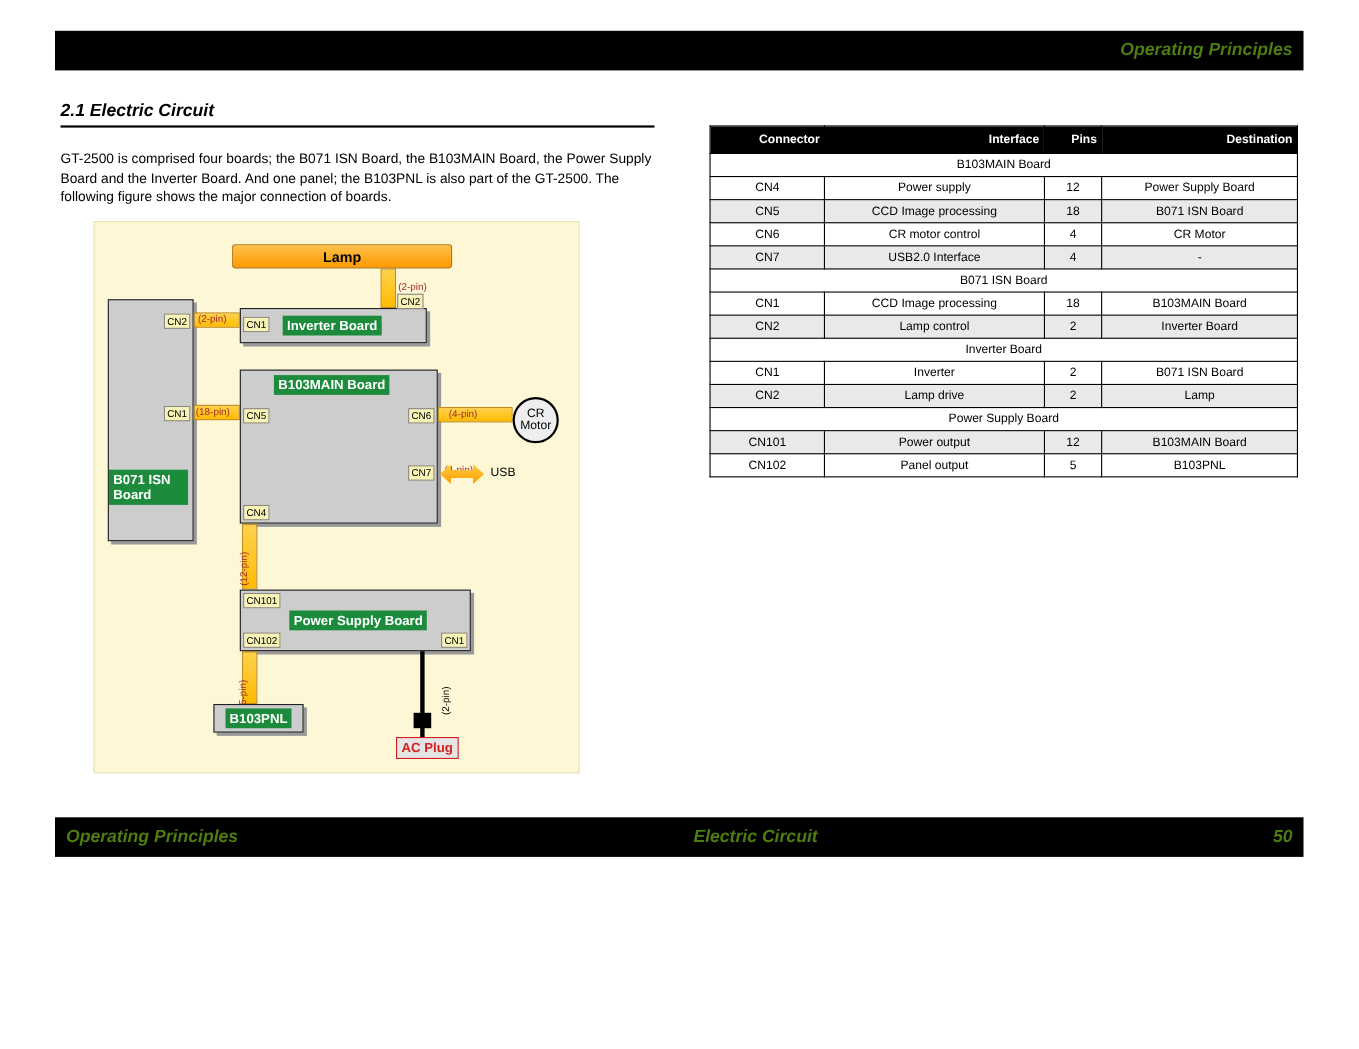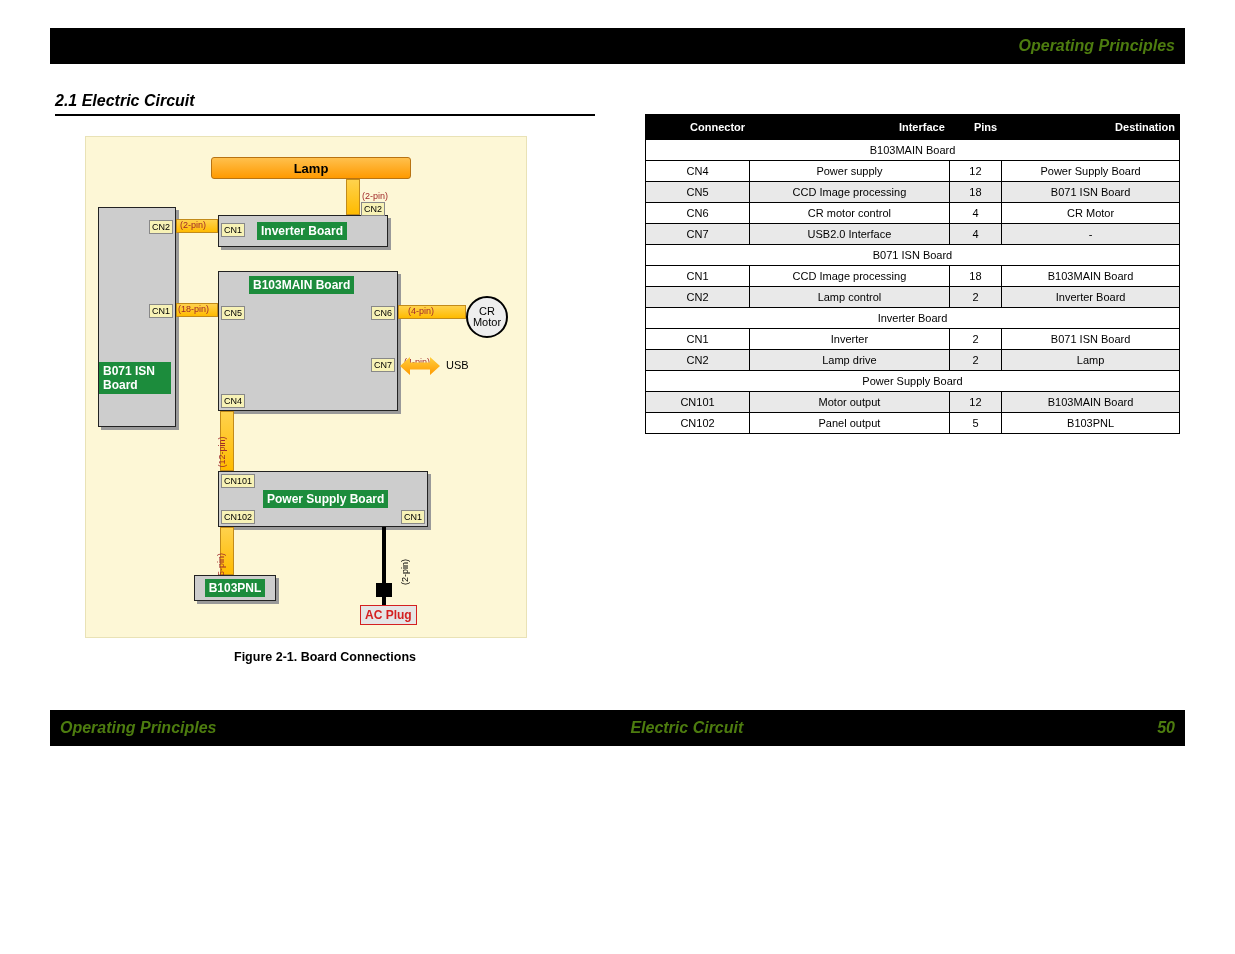--- a/index.html
+++ b/index.html
@@ -148,20 +148,21 @@
 </style>
 </head>
 <body>
 
 <div class="page">
   <div class="topbar">Operating Principles</div>
 
   <div class="content">
     <div class="leftcol">
       <div class="heading">2.1  Electric Circuit</div>
+      <p class="intro">GT-2500 is comprised four boards; the B071 ISN Board, the B103MAIN Board, the Power Supply Board and the Inverter Board. And one panel; the B103PNL is also part of the GT-2500. The following figure shows the major connection of boards.</p>
 
       <div class="diagram">
         <div class="lamp">Lamp</div>
 
         <div class="cable" style="left:260px; top:42px; width:14px; height:36px;"></div>
         <div class="cablelabel" style="left:276px; top:54px;">(2-pin)</div>
 
         <div class="block" style="left:132px; top:78px; width:170px; height:32px;">
           <div class="pin" style="left:2px; top:7px;">CN1</div>
           <span class="greenlabel" style="position:absolute; left:38px; top:6px;">Inverter Board</span>
@@ -214,21 +215,20 @@
         <div class="block" style="left:108px; top:438px; width:82px; height:26px; display:flex;align-items:center;justify-content:center;">
           <span class="greenlabel">B103PNL</span>
         </div>
 
         <div style="position:absolute; left:296px; top:390px; width:4px; height:78px; background:#000;"></div>
         <div style="position:absolute; left:290px; top:446px; width:16px; height:14px; background:#000;"></div>
         <div class="cablelabel" style="left:306px; top:430px; transform:rotate(-90deg); color:#000;">(2-pin)</div>
         <div class="acplug">AC Plug</div>
       </div>
 
-      <div class="figure-caption" style="text-align:center;">Figure 2-1.  Board Connections</div>
     </div>
 
     <div class="rightcol">
       <table class="conn">
         <thead>
             <tr id="thead-row">
               <th>Connector</th>
               <th>Interface</th>
               <th>Pins</th>
               <th>Destination</th>
@@ -290,21 +290,21 @@
               <td>CN2</td>
               <td>Lamp drive</td>
               <td>2</td>
               <td>Lamp</td>
             </tr>
             <tr class="section">
               <td colspan="4">Power Supply Board</td>
             </tr>
             <tr class="shade">
               <td>CN101</td>
-              <td>Motor output</td>
+              <td>Power output</td>
               <td>12</td>
               <td>B103MAIN Board</td>
             </tr>
             <tr>
               <td>CN102</td>
               <td>Panel output</td>
               <td>5</td>
               <td>B103PNL</td>
             </tr>
           </tbody>

